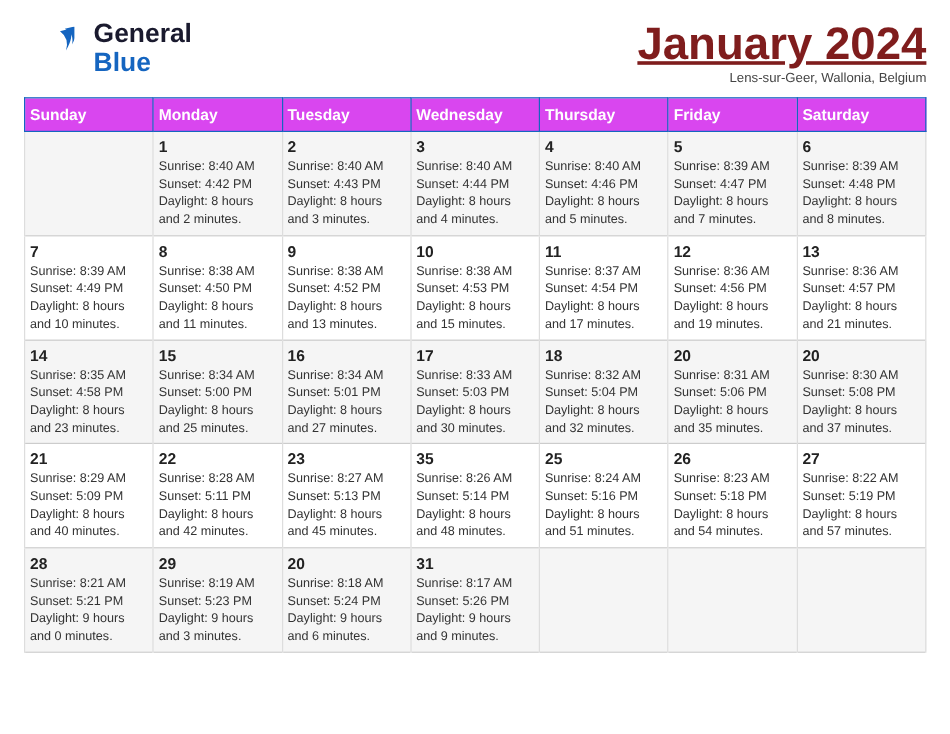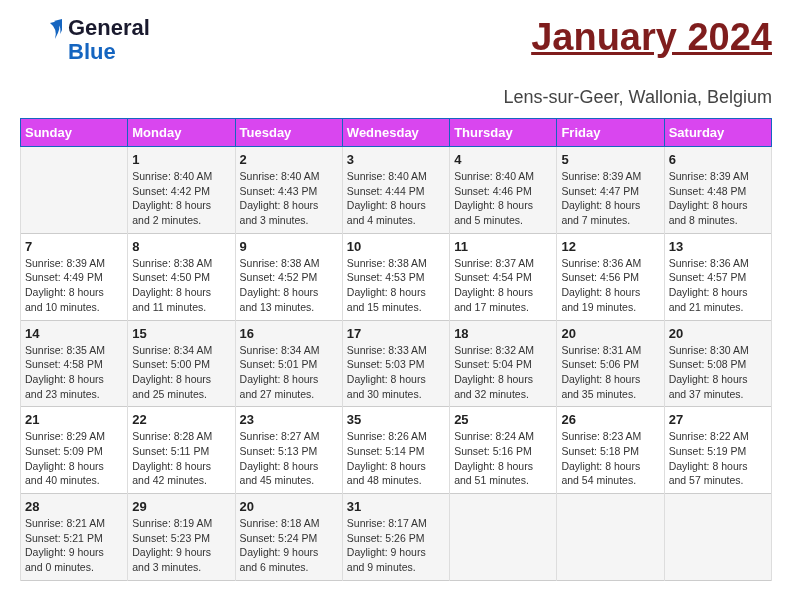--- a/index.html
+++ b/index.html
@@ -53,40 +53,40 @@
     .day-info {
       font-size: 10.5px;
       line-height: 1.4;
       color: #333;
     }
   </style>
 </head>
 <body>
 
 <style>
-  .real-logo { display: flex; align-items: center; gap: 6px; }
+  .real-logo { display: flex; align-items: flex-end; gap: 16px; }
   .real-logo-text { line-height: 1.1; }
   .logo-gen { font-size: 22px; font-weight: 900; color: #1a1a2e; display: block; }
   .logo-bl { font-size: 22px; font-weight: 700; color: #1565c0; display: block; }
 </style>
 
 <div style="display:flex; justify-content:space-between; align-items:flex-start; margin-bottom:10px;">
   <div class="real-logo">
     <svg width="42" height="42" viewBox="0 0 42 42">
       <path d="M 30 4 Q 38 10 35 20 Q 42 8 38 2 Z" fill="#1565c0"></path>
       <path d="M 34 2 Q 42 6 40 15 Q 46 4 42 0 Z" fill="#1565c0"></path>
     </svg>
     <div class="real-logo-text">
       <span class="logo-gen">General</span>
       <span class="logo-bl">Blue</span>
     </div>
   </div>
   <div style="text-align:right;">
     <div style="font-size:38px; font-weight:bold; color:#7f1d1d;text-decoration:underline;">January 2024</div>
-    <div style="font-size:18px; color:#444;margin-top:28px;">Lens-sur-Geer, Wallonia, Belgium</div>
+    <div style="font-size:11px; color:#444;">Lens-sur-Geer, Wallonia, Belgium</div>
   </div>
 </div>
 
 <table>
   <thead>
     <tr>
       <th>Sunday</th>
       <th>Monday</th>
       <th>Tuesday</th>
       <th>Wednesday</th>

